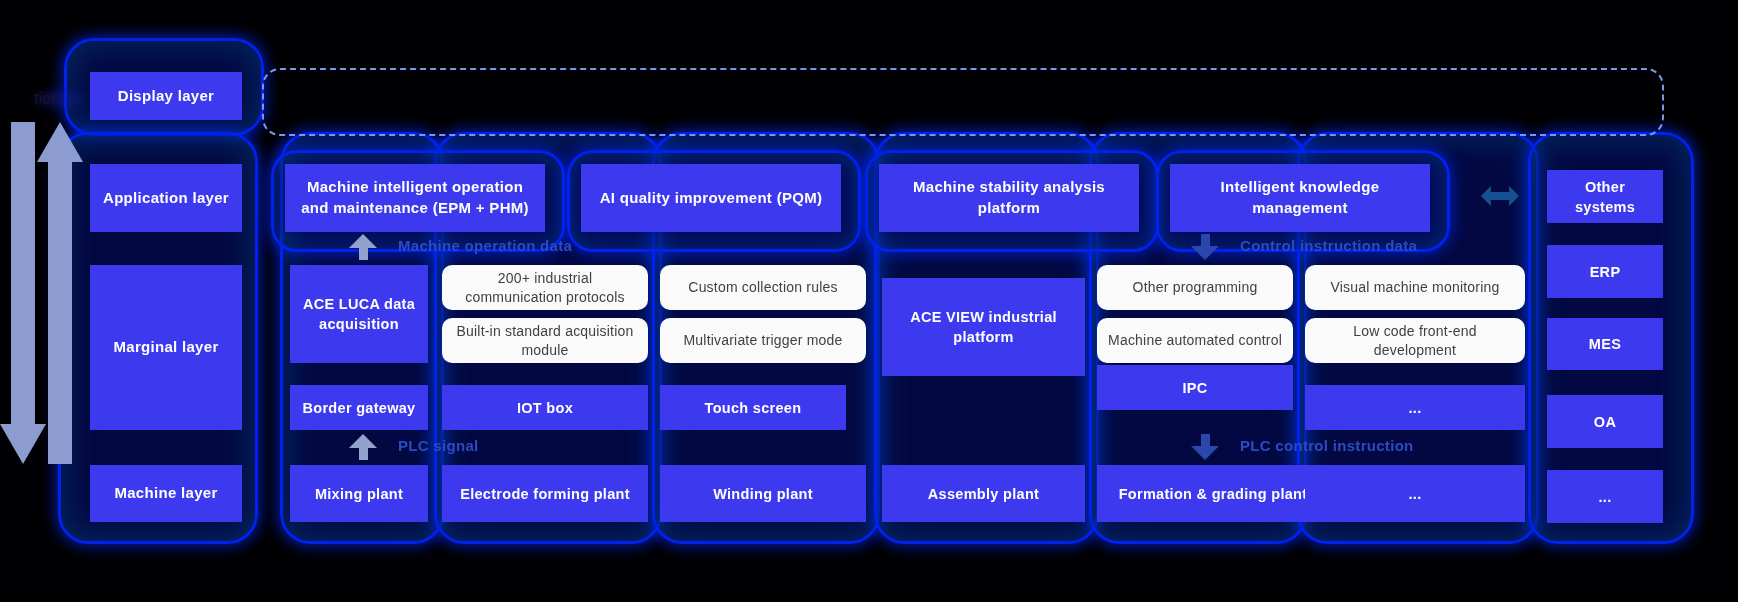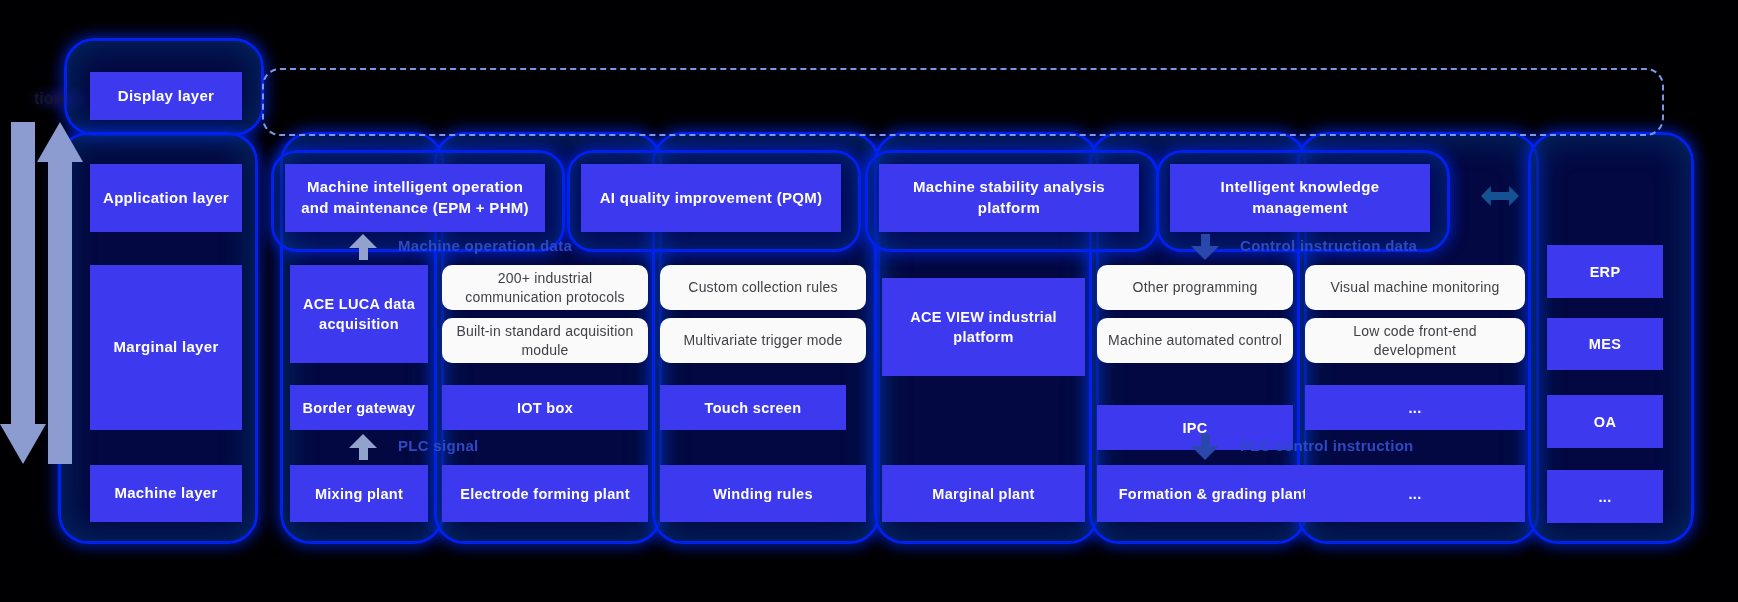--- a/index.html
+++ b/index.html
@@ -48,21 +48,21 @@
   .bigarrow.down .head{position:absolute;top:302px;left:0;width:0;height:0;
      border-left:23px solid transparent;border-right:23px solid transparent;border-top:40px solid #8c9cd0;}
   .bigarrow.up .shaft{top:40px;height:302px;}
   .bigarrow.up .head{position:absolute;top:0;left:0;width:0;height:0;
      border-left:23px solid transparent;border-right:23px solid transparent;border-bottom:40px solid #8c9cd0;}
 
   
   .bidi{position:absolute;left:1481px;top:186px;width:38px;height:20px;background:#155293;z-index:3;
         clip-path:polygon(0% 50%,26% 0%,26% 30%,74% 30%,74% 0%,100% 50%,74% 100%,74% 70%,26% 70%,26% 100%);}
 
-  .fragment{position:absolute;left:34px;top:90px;color:#16162a;font-weight:bold;font-size:16px;z-index:4;}
+  .fragment{position:absolute;left:34px;top:90px;color:#16162a;font-weight:normal;font-size:16px;z-index:4;}
   .fragment-glow{position:absolute;left:28px;top:86px;width:62px;height:26px;z-index:1;
         background:radial-gradient(closest-side,rgba(28,28,170,.55),rgba(0,0,0,0));filter:blur(3px);}
   .z3{z-index:3;}
 </style>
 </head>
 <body>
 
 <div id="canvas">
 
   <div class="bigarrow down" style="left:0px">
@@ -122,41 +122,42 @@
   <div class="wbox z3" style="left:660px;top:318px;width:206px;height:45px">Multivariate trigger mode</div>
   <div class="bbox small z3" style="left:882px;top:278px;width:203px;height:98px">ACE VIEW industrial platform</div>
   <div class="wbox z3" style="left:1097px;top:265px;width:196px;height:45px">Other programming</div>
   <div class="wbox z3" style="left:1097px;top:318px;width:196px;height:45px">Machine automated control</div>
   <div class="wbox z3" style="left:1305px;top:265px;width:220px;height:45px">Visual machine monitoring</div>
   <div class="wbox z3" style="left:1305px;top:318px;width:220px;height:45px">Low code front-end development</div>
 
   <div class="bbox small z3" style="left:290px;top:385px;width:138px;height:45px">Border gateway</div>
   <div class="bbox small z3" style="left:442px;top:385px;width:206px;height:45px">IOT box</div>
   <div class="bbox small z3" style="left:660px;top:385px;width:186px;height:45px">Touch screen</div>
-  <div class="bbox small z3" style="left:1097px;top:405px;width:196px;height:45px">IPC</div>
+  <div class="bbox small z3" style="left:1097px;top:365px;width:196px;height:45px">IPC</div>
   <div class="bbox small z3" style="left:1305px;top:385px;width:220px;height:45px">...</div>
 
   <div class="sarrow up" style="left:348px;top:434px">
       <div class="head"></div>
       <div class="shaft"></div>
     </div>
   <div class="flow" style="left:398px;top:437px">PLC signal</div>
   <div class="sarrow down" style="left:1190px;top:434px">
       <div class="shaft"></div>
       <div class="head"></div>
     </div>
   <div class="flow" style="left:1240px;top:437px">PLC control instruction</div>
 
   <div class="bbox small z3" style="left:290px;top:465px;width:138px;height:57px">Mixing plant</div>
   <div class="bbox small z3" style="left:442px;top:465px;width:206px;height:57px">Electrode forming plant</div>
-  <div class="bbox small z3" style="left:660px;top:465px;width:206px;height:57px">Winding rules</div>
-  <div class="bbox small z3" style="left:882px;top:465px;width:203px;height:57px">Marginal plant</div>
+  <div class="bbox small z3" style="left:660px;top:465px;width:206px;height:57px">Winding plant</div>
+  <div class="bbox small z3" style="left:882px;top:465px;width:203px;height:57px">Assembly plant</div>
   <div class="bbox small z3" style="left:1097px;top:465px;width:232px;height:57px">Formation &amp; grading plant</div>
   <div class="bbox small z3" style="left:1305px;top:465px;width:220px;height:57px">...</div>
 
   <div class="bidi"></div>
 
+  <div class="bbox small z3" style="left:1547px;top:170px;width:116px;height:53px">Other systems</div>
   <div class="bbox small z3" style="left:1547px;top:245px;width:116px;height:53px">ERP</div>
   <div class="bbox small z3" style="left:1547px;top:318px;width:116px;height:52px">MES</div>
   <div class="bbox small z3" style="left:1547px;top:395px;width:116px;height:53px">OA</div>
   <div class="bbox small z3" style="left:1547px;top:470px;width:116px;height:53px">...</div>
 
 </div>
 
 </body></html>

